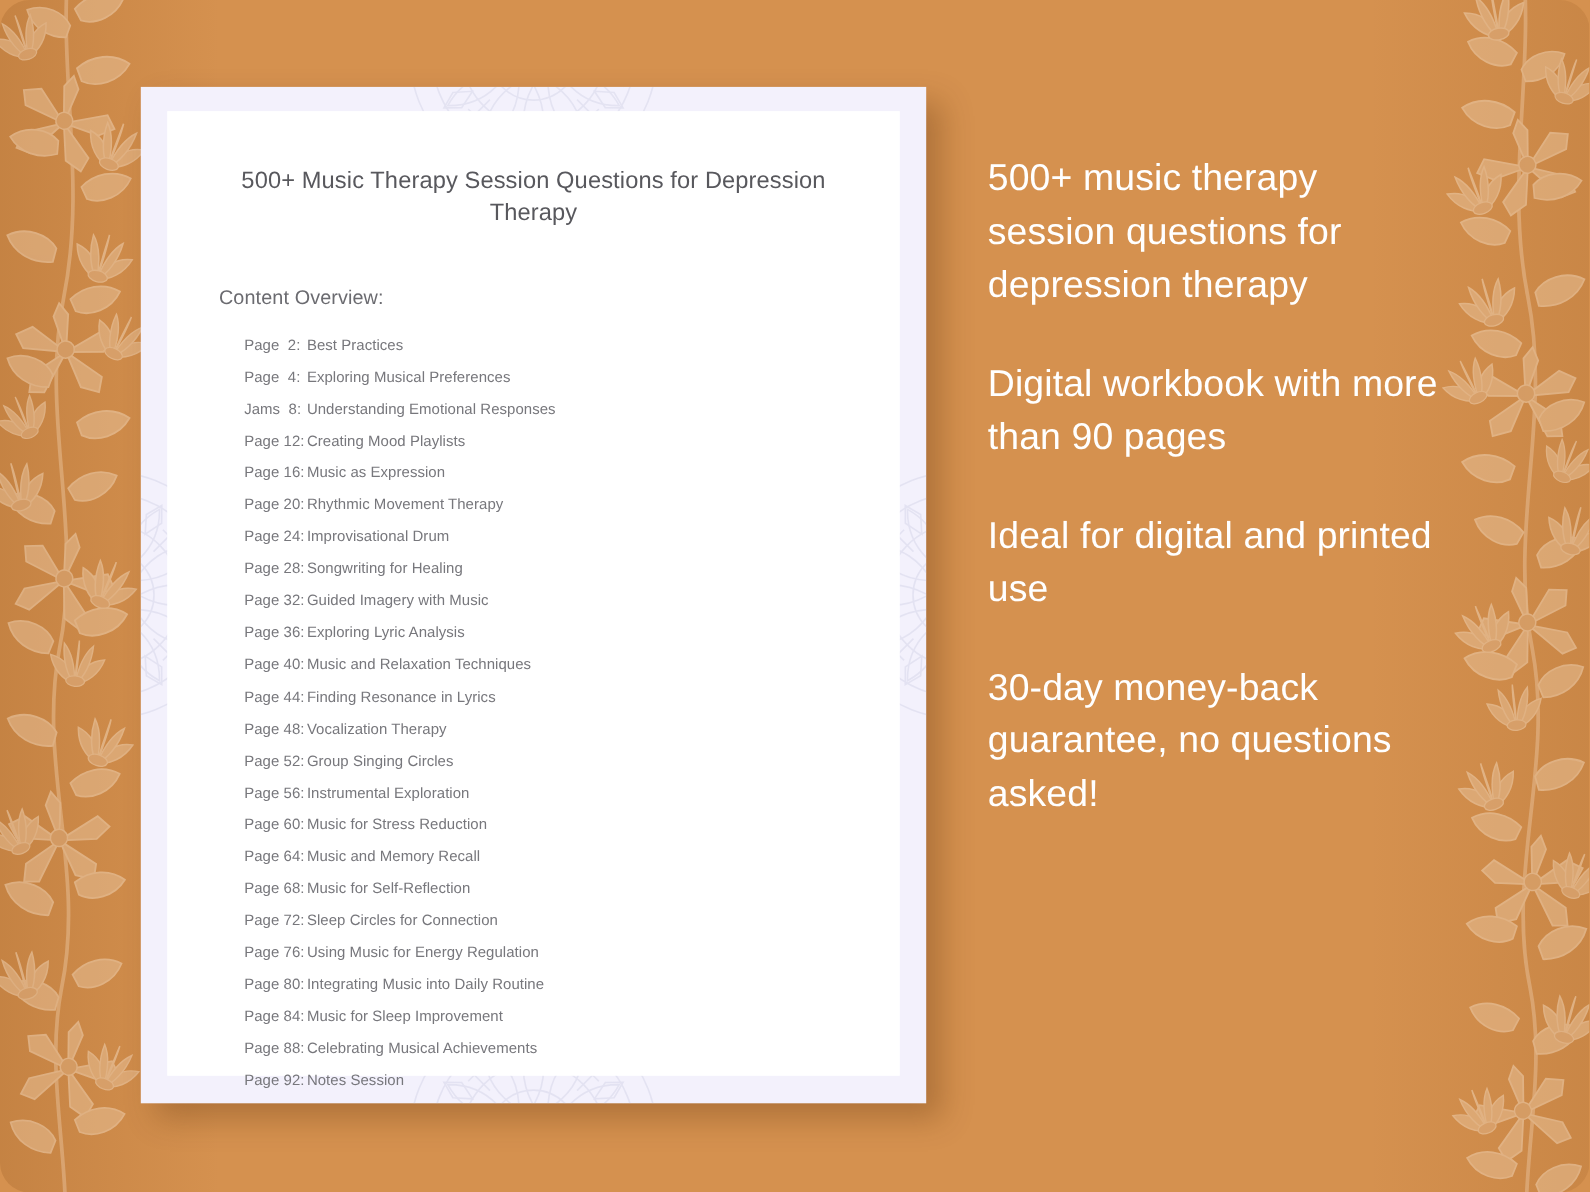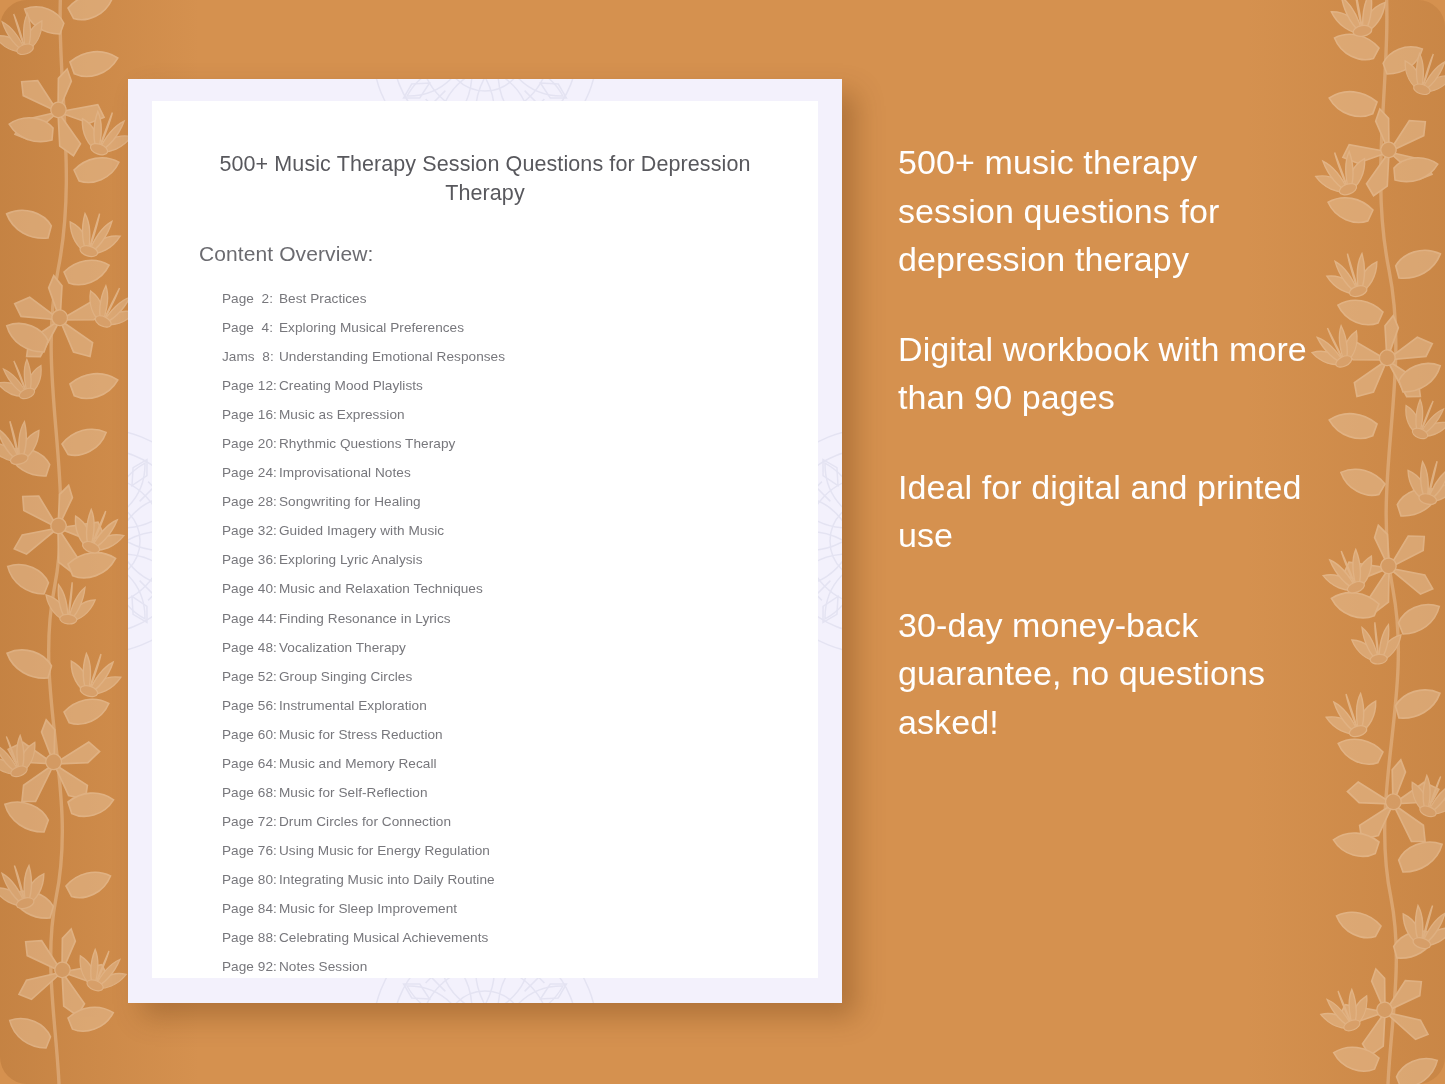--- a/index.html
+++ b/index.html
@@ -65,22 +65,22 @@
     margin:49px 58px 0 58px;
     text-align:center;
     font-size:21.5px;
     line-height:29px;
     color:#58585d;
     font-weight:400;
     letter-spacing:.1px;
   }
 
   #overview-label {
-    margin:34px 0 0 47px;
-    font-size:21px;
+    margin:52px 0 0 47px;
+    font-size:18px;
     color:#6b6b70;
     letter-spacing:.1px;
   }
 
   #toc-list { margin:18px 0 15px 70px; list-style:none; }
   .toc-item {
     font-size:13.6px;
     line-height:29.05px;
     color:#77777c;
     white-space:pre;
@@ -408,34 +408,34 @@
 
     <div id="doc-page">
       <h1 id="doc-title">500+ Music Therapy Session Questions for Depression Therapy</h1>
       <div id="overview-label">Content Overview:</div>
       <ul id="toc-list">
           <li class="toc-item"><span class="toc-page">Page  2:</span><span class="toc-title">Best Practices</span></li>
           <li class="toc-item"><span class="toc-page">Page  4:</span><span class="toc-title">Exploring Musical Preferences</span></li>
           <li class="toc-item"><span class="toc-page">Jams  8:</span><span class="toc-title">Understanding Emotional Responses</span></li>
           <li class="toc-item"><span class="toc-page">Page 12:</span><span class="toc-title">Creating Mood Playlists</span></li>
           <li class="toc-item"><span class="toc-page">Page 16:</span><span class="toc-title">Music as Expression</span></li>
-          <li class="toc-item"><span class="toc-page">Page 20:</span><span class="toc-title">Rhythmic Questions Therapy</span></li>
-          <li class="toc-item"><span class="toc-page">Page 24:</span><span class="toc-title">Improvisational Notes</span></li>
+          <li class="toc-item"><span class="toc-page">Page 20:</span><span class="toc-title">Rhythmic Movement Therapy</span></li>
+          <li class="toc-item"><span class="toc-page">Page 24:</span><span class="toc-title">Improvisational Drum</span></li>
           <li class="toc-item"><span class="toc-page">Page 28:</span><span class="toc-title">Songwriting for Healing</span></li>
           <li class="toc-item"><span class="toc-page">Page 32:</span><span class="toc-title">Guided Imagery with Music</span></li>
           <li class="toc-item"><span class="toc-page">Page 36:</span><span class="toc-title">Exploring Lyric Analysis</span></li>
           <li class="toc-item"><span class="toc-page">Page 40:</span><span class="toc-title">Music and Relaxation Techniques</span></li>
           <li class="toc-item"><span class="toc-page">Page 44:</span><span class="toc-title">Finding Resonance in Lyrics</span></li>
           <li class="toc-item"><span class="toc-page">Page 48:</span><span class="toc-title">Vocalization Therapy</span></li>
           <li class="toc-item"><span class="toc-page">Page 52:</span><span class="toc-title">Group Singing Circles</span></li>
           <li class="toc-item"><span class="toc-page">Page 56:</span><span class="toc-title">Instrumental Exploration</span></li>
           <li class="toc-item"><span class="toc-page">Page 60:</span><span class="toc-title">Music for Stress Reduction</span></li>
           <li class="toc-item"><span class="toc-page">Page 64:</span><span class="toc-title">Music and Memory Recall</span></li>
           <li class="toc-item"><span class="toc-page">Page 68:</span><span class="toc-title">Music for Self-Reflection</span></li>
-          <li class="toc-item"><span class="toc-page">Page 72:</span><span class="toc-title">Drum Circles for Connection</span></li>
+          <li class="toc-item"><span class="toc-page">Page 72:</span><span class="toc-title">Sleep Circles for Connection</span></li>
           <li class="toc-item"><span class="toc-page">Page 76:</span><span class="toc-title">Using Music for Energy Regulation</span></li>
           <li class="toc-item"><span class="toc-page">Page 80:</span><span class="toc-title">Integrating Music into Daily Routine</span></li>
           <li class="toc-item"><span class="toc-page">Page 84:</span><span class="toc-title">Music for Sleep Improvement</span></li>
           <li class="toc-item"><span class="toc-page">Page 88:</span><span class="toc-title">Celebrating Musical Achievements</span></li>
           <li class="toc-item"><span class="toc-page">Page 92:</span><span class="toc-title">Notes Session</span></li>
         </ul>
     </div>
   </div>
 
   <div id="marketing">

